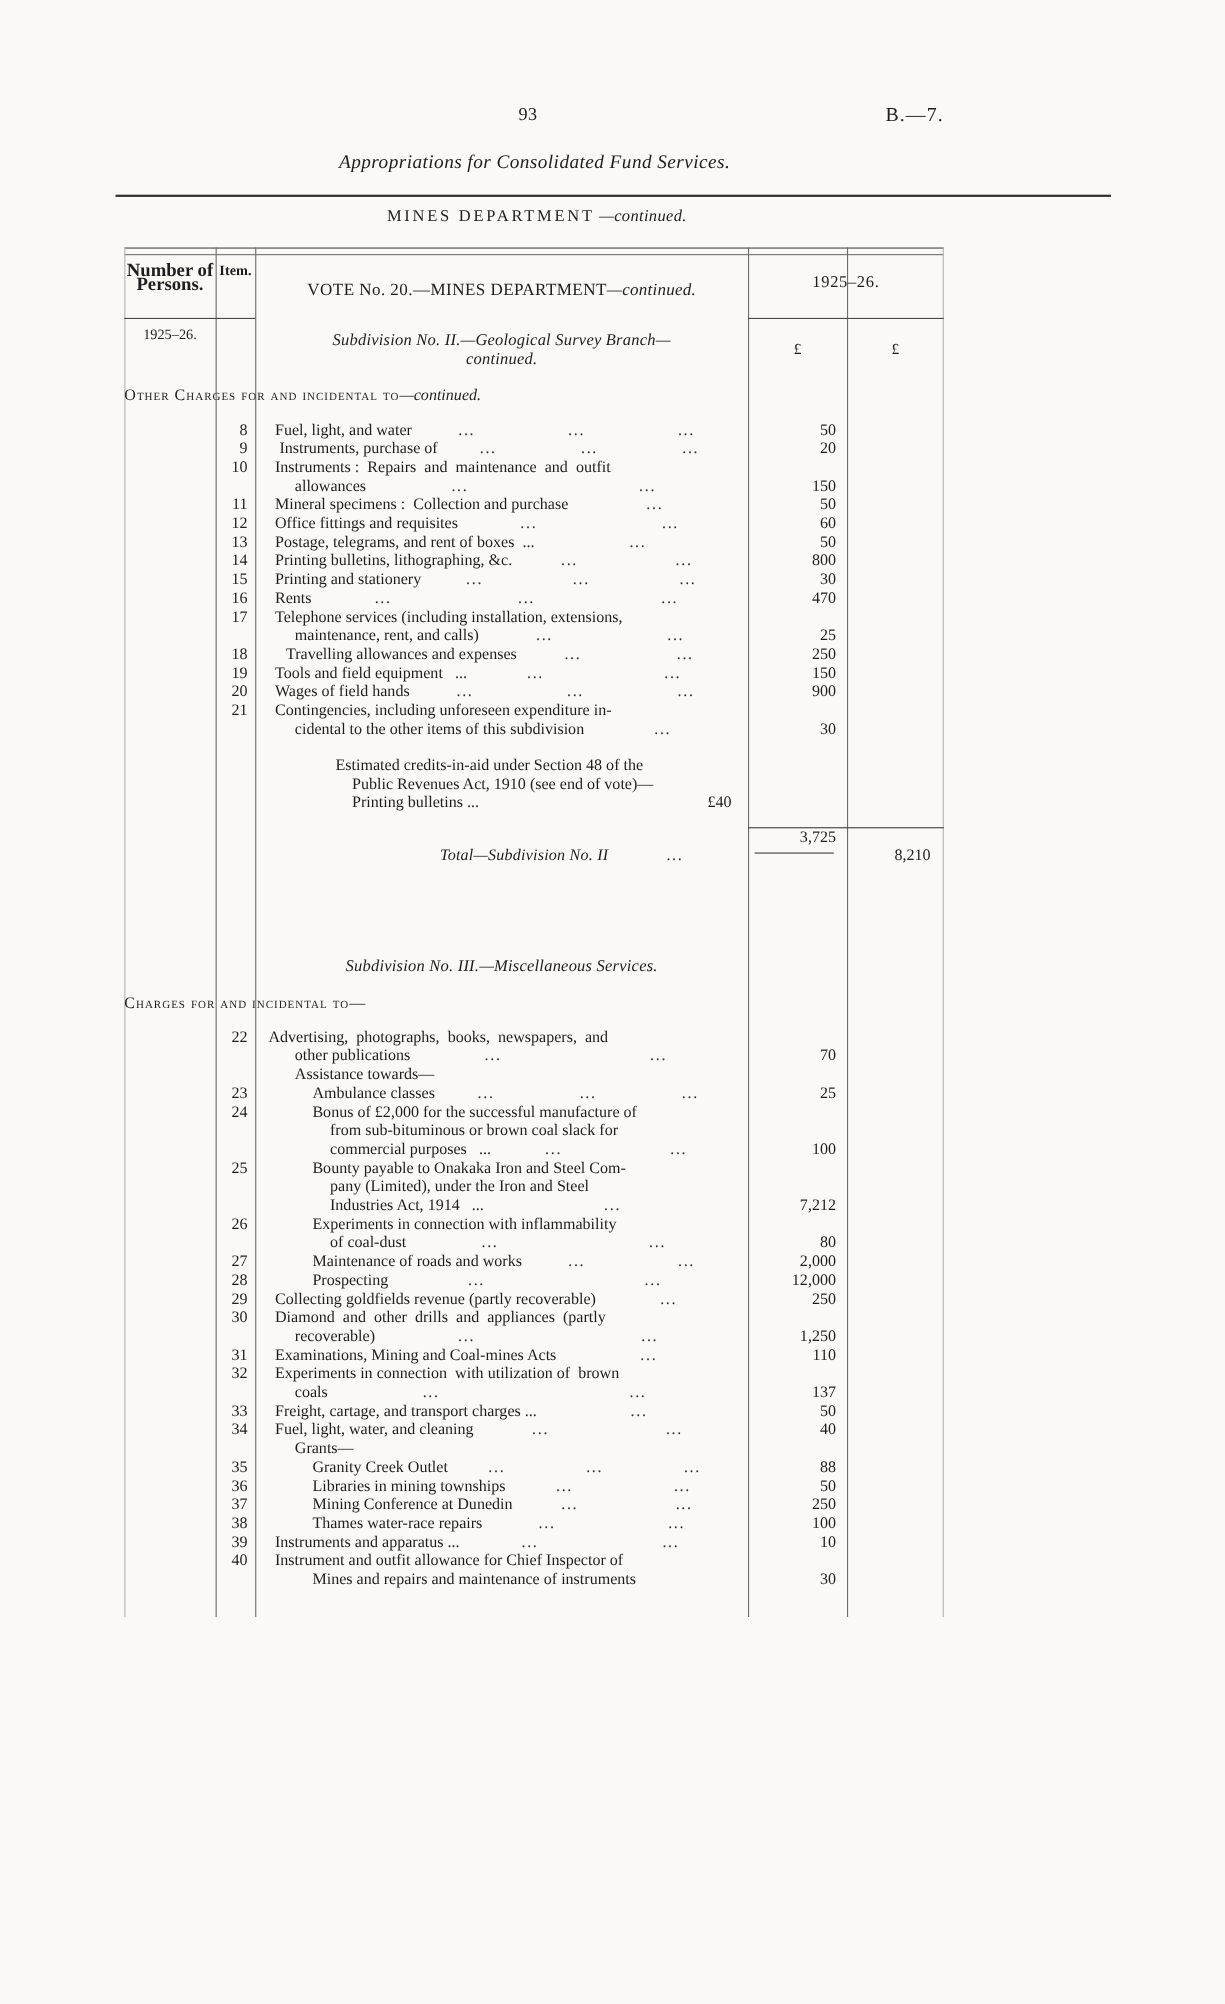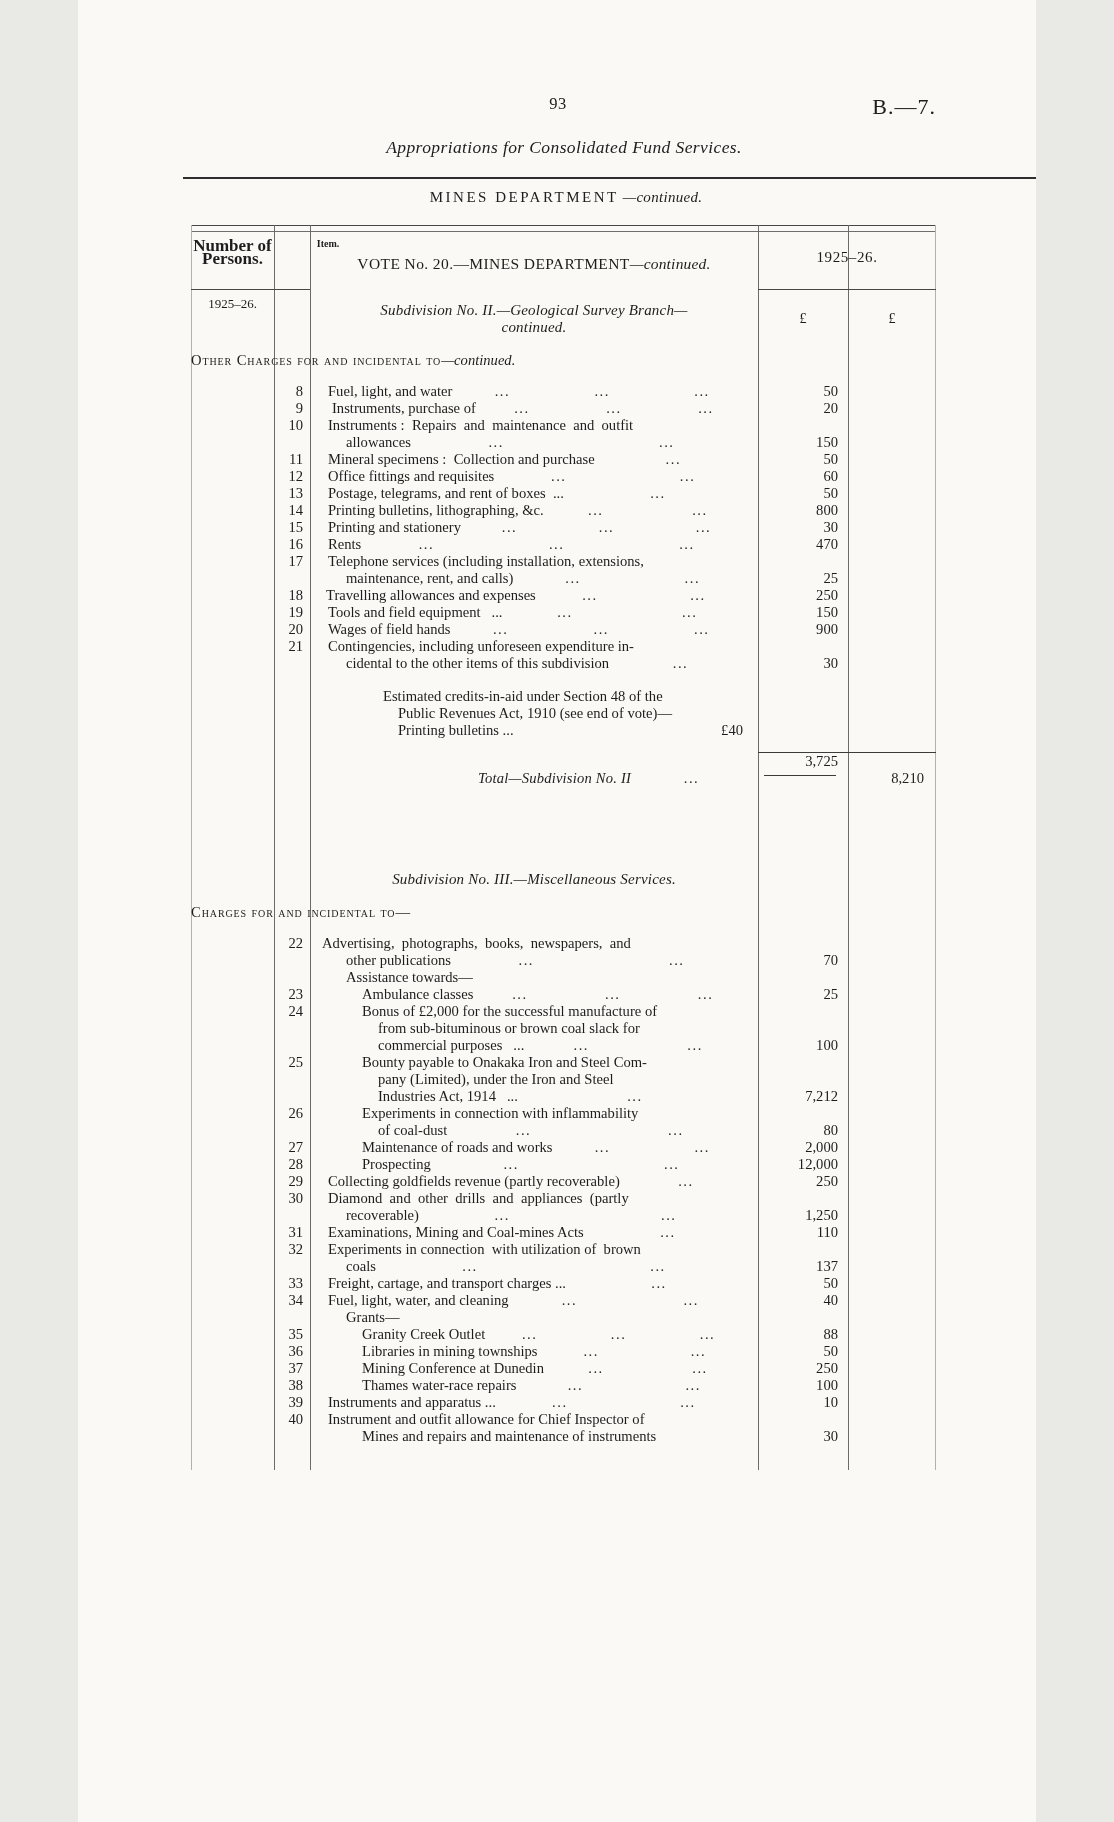--- a/index.html
+++ b/index.html
@@ -1,38 +1,38 @@
 <!DOCTYPE html>
 <html><head>
 <meta charset="utf-8">
 <style>
   html,body{margin:0;padding:0;background:#e9e9e6;}
   .page{
-    position:relative;width:958px;height:1822px;margin:0 auto;
+    position:relative;width:1114px;height:1822px;margin:0 auto;
     background:#faf9f6;color:#1d1d1d;overflow:hidden;
     font-family:"Liberation Serif","DejaVu Serif",serif;
   }
   .page-num{position:absolute;top:94px;left:480px;transform:translateX(-50%);font-size:16.5px;letter-spacing:.5px;}
-  .doc-ref{position:absolute;top:94px;left:858px;transform:translateX(-100%);font-size:22px;letter-spacing:1px;}
+  .doc-ref{position:absolute;top:94px;left:858px;transform:translateX(-100%);font-size:18px;letter-spacing:1px;}
   .doc-title{position:absolute;top:137px;left:486px;transform:translateX(-50%);font-style:italic;font-size:17.5px;letter-spacing:.4px;white-space:nowrap;}
   .head-rule{position:absolute;top:177px;left:105px;width:905px;height:2px;background:#2e2e2e;}
   .dept-head{position:absolute;top:189px;left:488px;transform:translateX(-50%);font-size:15px;white-space:nowrap;}
   .dept-name{letter-spacing:2.5px;}
   .dept-cont{font-style:italic;letter-spacing:.3px;}
 
   .table{position:absolute;left:113px;top:225px;width:745px;height:1245px;font-size:14.6px;}
   .hline{position:absolute;left:0;width:745px;height:1px;background:#474747;}
   .hl-a{top:0;}
   .hl-b{top:6px;background:#6e6e6e;}
   .vl{position:absolute;top:0;height:1245px;width:1px;background:#6b6b6b;}
   .vl-edge{background:#b2b2ad;}
   .persons-rule{position:absolute;left:0;top:64px;width:119px;height:1px;background:#474747;}
   .year-rule{position:absolute;left:567px;top:64px;width:178px;height:1px;background:#474747;}
   .persons-head{position:absolute;left:2px;top:14px;width:79px;text-align:center;font-weight:bold;font-size:17px;line-height:13px;}
-  .item-head{position:absolute;left:83px;top:13px;width:36px;text-align:center;font-weight:bold;font-size:10px;margin-left:36px;}
+  .item-head{position:absolute;left:83px;top:13px;width:36px;text-align:center;font-weight:bold;font-size:13px;}
   .vote-head{position:absolute;left:119px;top:30px;width:448px;text-align:center;font-size:15.5px;letter-spacing:.4px;white-space:nowrap;}
   .vote-cont{font-style:italic;letter-spacing:.2px;}
   .year-head{position:absolute;left:567px;top:24px;width:178px;text-align:center;font-size:15px;letter-spacing:.6px;}
   .persons-year{position:absolute;left:0;top:71px;width:83px;text-align:center;font-size:13px;}
   .cur{position:absolute;top:86px;text-align:center;font-size:14px;}
   .cur1{left:567px;width:90px;}
   .cur2{left:657px;width:88px;}
 
   .tbody{position:absolute;left:0;top:73px;width:745px;}
   .trow{display:flex;line-height:17px;}
@@ -247,21 +247,21 @@
               <span>...</span>
               <span>...</span>
             </div>
           </div>
           <div class="c-m1">25</div>
           <div class="c-m2"></div>
         </div>
         <div class="trow">
           <div class="c-p"></div>
           <div class="c-i">18</div>
-          <div class="c-d" style="padding-left: 16px;">
+          <div class="c-d" style="padding-left: 28px;">
             <span class="t">Travelling allowances and expenses</span>
             <div class="leaders">
               <span>...</span>
               <span>...</span>
             </div>
           </div>
           <div class="c-m1">250</div>
           <div class="c-m2"></div>
         </div>
         <div class="trow">

